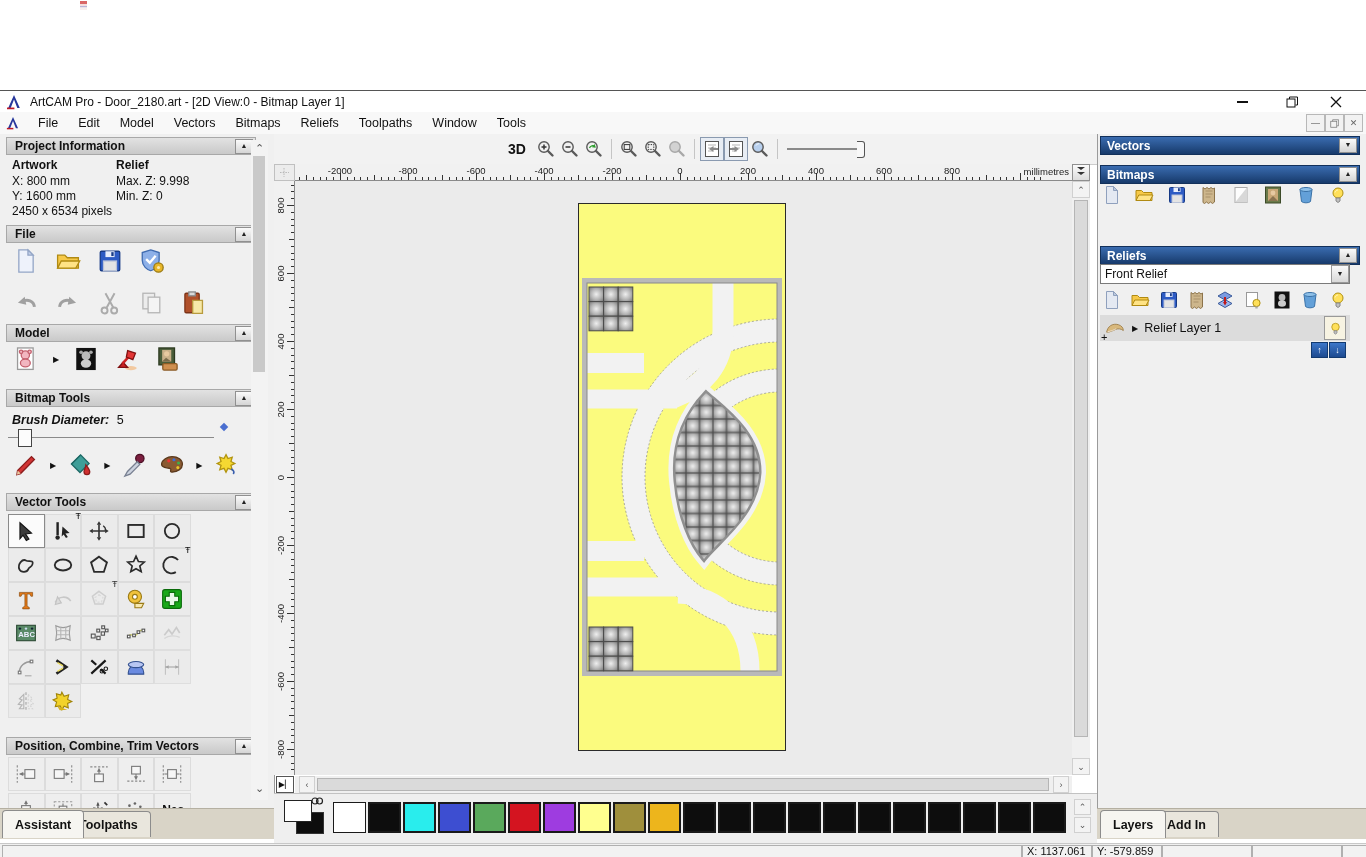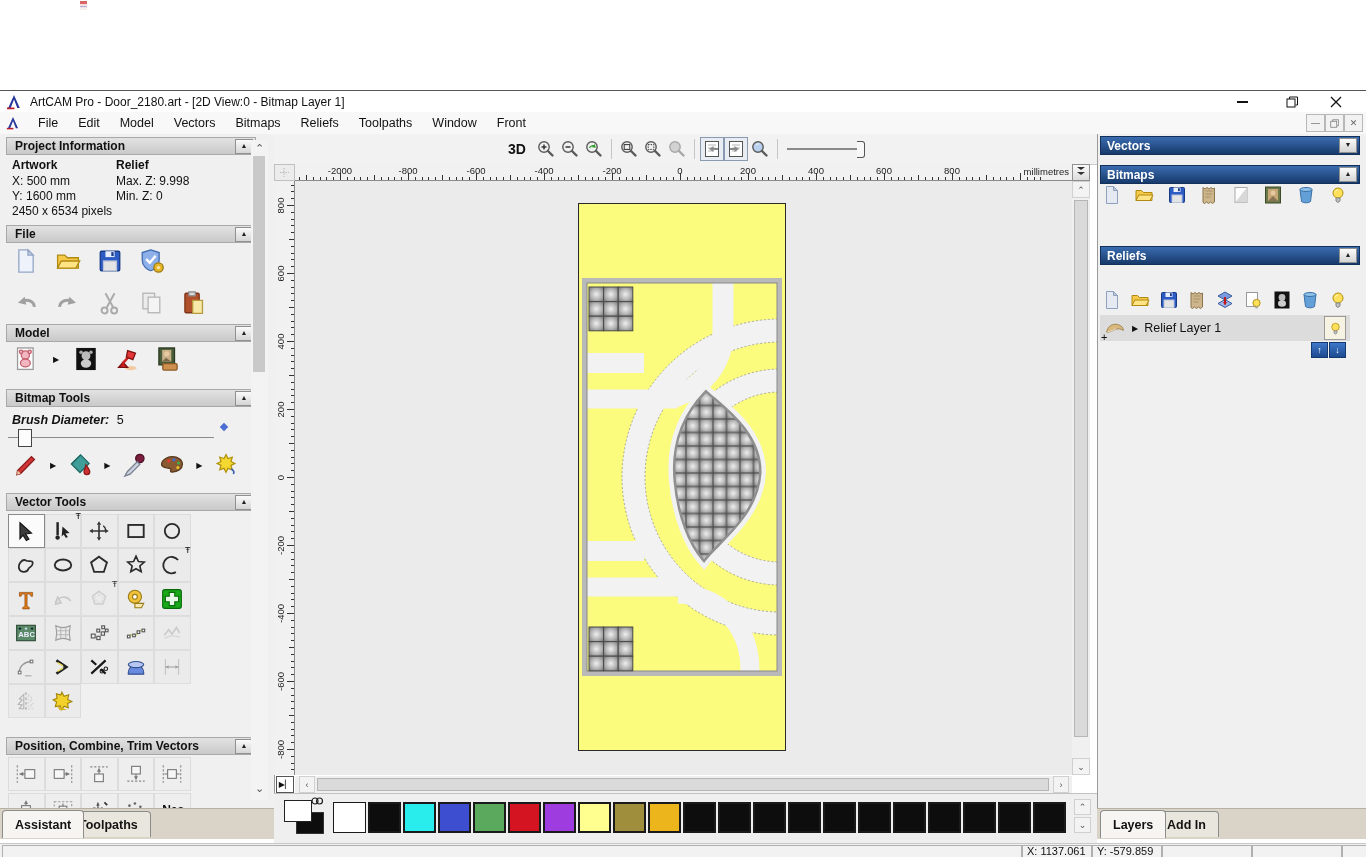--- a/index.html
+++ b/index.html
@@ -130,41 +130,41 @@
     </span>
     <span id="menu-items" style="display:flex;">
         <span class="mi">File</span>
         <span class="mi">Edit</span>
         <span class="mi">Model</span>
         <span class="mi">Vectors</span>
         <span class="mi">Bitmaps</span>
         <span class="mi">Reliefs</span>
         <span class="mi">Toolpaths</span>
         <span class="mi">Window</span>
-        <span class="mi">Front</span>
+        <span class="mi">Tools</span>
       </span>
     <div class="mdictl" style="left:1306px;">—</div>
     <div class="mdictl" style="left:1325px;">
       <svg width="9" height="9" viewBox="0 0 12 12">
           <rect x="1" y="3" width="8" height="8" fill="none" stroke="#777"></rect>
           <path d="M3.5 3V1h8v8h-2" fill="none" stroke="#777"></path>
         </svg>
     </div>
     <div class="mdictl" style="left:1344px;">✕</div>
   </div>
 
   <div class="abs leftpanel"></div>
 
   <div class="abs hdr" style="left:6px;top:137px;width:238px;">
     <b>Project Information</b>
     <span class="hdrbtn">▲</span>
   </div>
   <div class="abs pi-lab" style="left:12px;top:158px;">Artwork</div>
   <div class="abs pi-lab" style="left:116px;top:158px;">Relief</div>
-  <div class="abs" style="left:12px;top:174px;">X: 500 mm</div>
+  <div class="abs" style="left:12px;top:174px;">X: 800 mm</div>
   <div class="abs" style="left:116px;top:174px;">Max. Z: 9.998</div>
   <div class="abs" style="left:12px;top:189px;">Y: 1600 mm</div>
   <div class="abs" style="left:116px;top:189px;">Min. Z: 0</div>
   <div class="abs" style="left:12px;top:204px;">2450 x 6534 pixels</div>
 
   <div class="abs hdr" style="left:6px;top:225px;width:238px;">
     <b>File</b>
     <span class="hdrbtn">▲</span>
   </div>
   <div class="abs icrow" style="left:10px;top:246px;gap:10px;">
@@ -1131,20 +1131,24 @@
           <path d="M8 13h4v3l-2 1.5L8 16z" fill="#c0c0c0" stroke="#888"></path>
           <path d="M7 7.5c.5-1.5 2-2.5 3-2.5" stroke="#fff6c0" fill="none"></path>
         </svg>
       </span>
     </div>
 
   <div class="abs bluehdr" style="left:1100px;top:246px;width:250px;">
     <b>Reliefs</b>
     <span class="hdrbtn">▲</span>
   </div>
+  <div class="abs combo" style="left:1100px;top:264px;width:248px;">
+    <span style="padding-left:4px;">Front Relief</span>
+    <span class="combobtn">▼</span>
+  </div>
   <div class="abs icrow" style="left:1100px;top:289px;width:250px;justify-content:space-between;" id="reliefs-icons">
       <span class="ribtn">
         <svg viewBox="0 0 20 20">
           <path d="M4.5 1.5h7l4 4v13h-11z" fill="#e4e9f2" stroke="#8fa0bd"></path>
           <path d="M11.5 1.5l4 4h-4z" fill="#bcc9de" stroke="#8fa0bd"></path>
         </svg>
       </span>
       <span class="ribtn">
         <svg viewBox="0 0 20 20">
           <path d="M2 5.5h5.5l2 2H18v8H2z" fill="#f7c948" stroke="#b08a12"></path>

